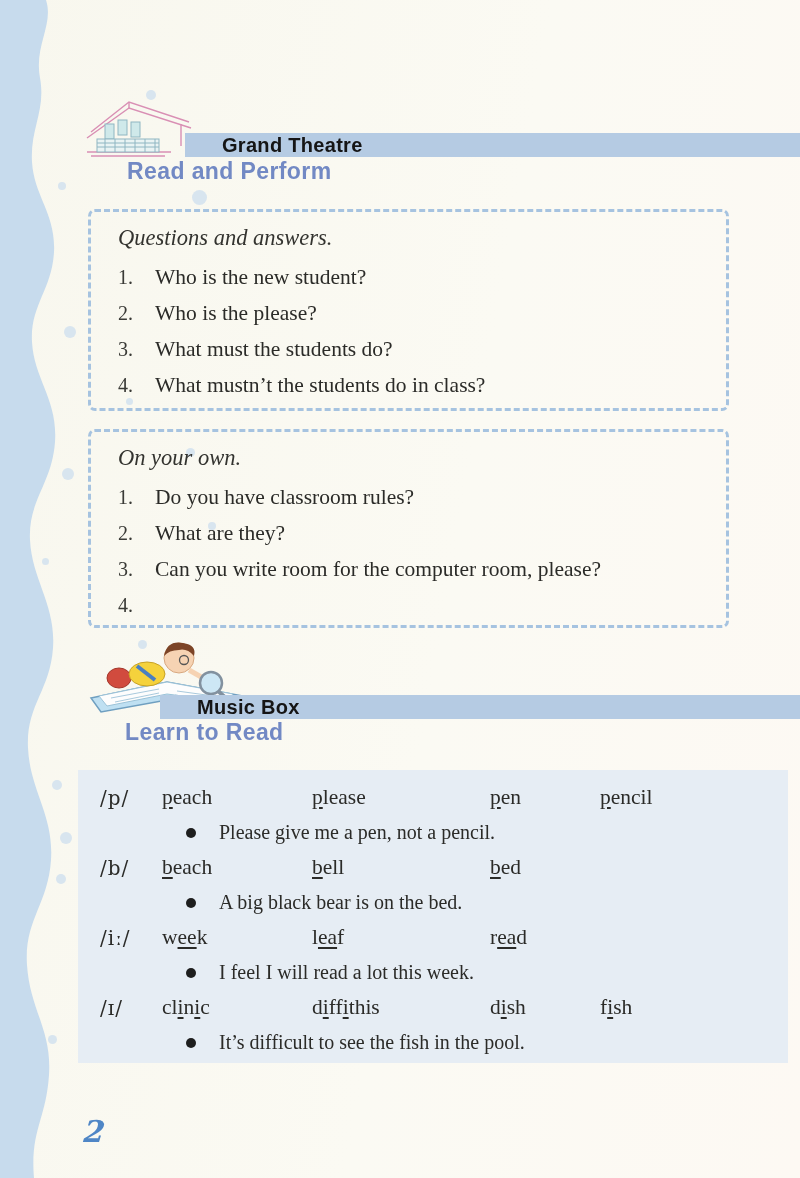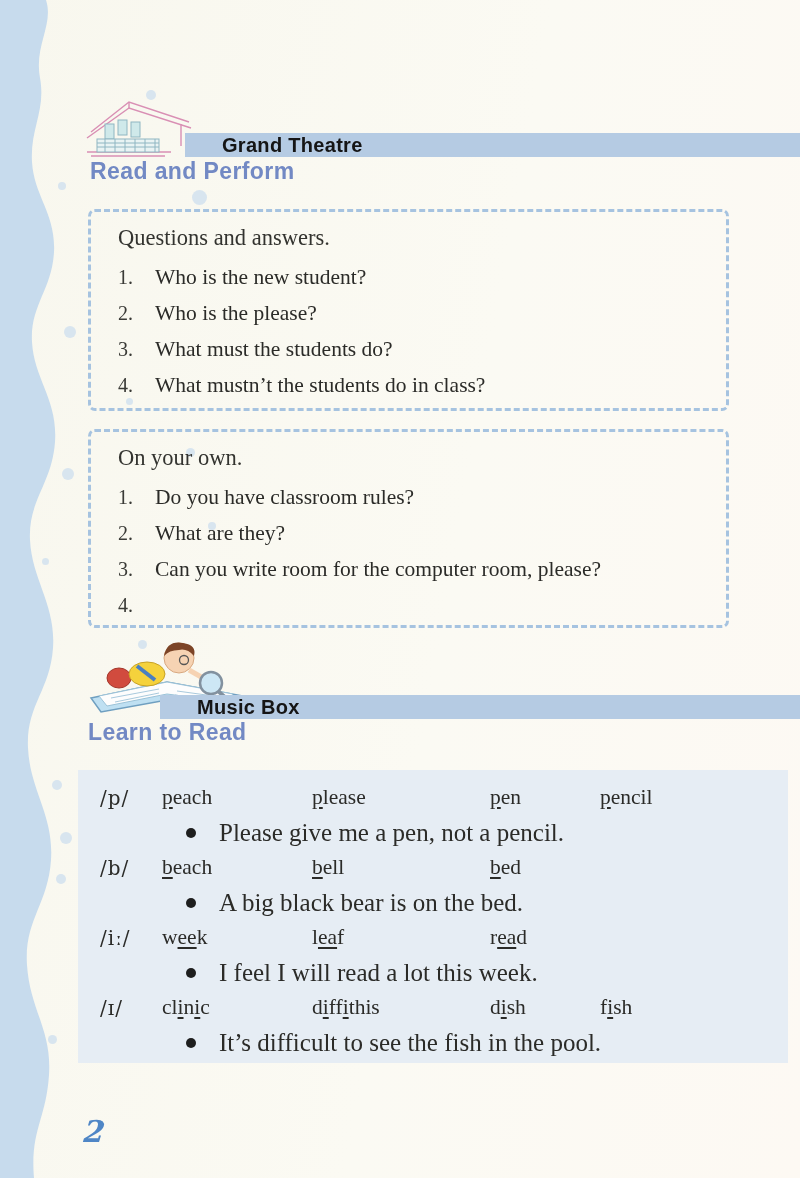--- a/index.html
+++ b/index.html
@@ -12,44 +12,44 @@
   .wave{position:absolute;left:0;top:0;width:64px;height:1178px;}
   .dot{position:absolute;border-radius:50%;background:#cfe0ef;opacity:.8;}
 
   
   .banner{position:absolute;right:0;height:24px;background:#b5cbe3;
           display:flex;align-items:center;padding-left:25px;}
   .banner-label{font-family:"Liberation Sans",sans-serif;font-weight:bold;
           font-size:20px;color:#151515;padding-left:12px;letter-spacing:.3px;
           white-space:nowrap;line-height:24px;}
   .subtitle{position:absolute;font-family:"Liberation Sans",sans-serif;
-          font-weight:bold;font-size:23px;color:#7289c4;letter-spacing:.4px;}
+          font-weight:bold;font-size:23px;color:#7289c4;letter-spacing:.4px;margin-left:37px;}
 
   .icon-box{position:absolute;}
 
   
   .qbox{position:absolute;left:88px;width:641px;box-sizing:border-box;
         border:3px dashed #a6c3e0;border-radius:7px;padding:13px 10px 0 27px;}
-  .qtitle{font-size:22.5px;height:34px;color:#33332f;}
+  .qtitle{font-style:italic;font-size:22.5px;height:34px;color:#33332f;}
   .qitem{display:flex;align-items:center;height:36px;font-size:21.5px;}
   .qnum{width:28px;font-size:20px;color:#3a3a36;}
   .qtext{margin-left:9px;}
 
   
   .phonics{position:absolute;left:78px;top:770px;width:710px;height:293px;
            background:#e6edf4;box-sizing:border-box;padding-top:10px;}
   .prow{display:grid;grid-template-columns:62px 150px 178px 110px 1fr;
         padding-left:22px;height:35px;align-items:center;}
   .phoneme{font-family:"DejaVu Serif",serif;font-size:20px;letter-spacing:1px;}
   .pword{font-size:21.5px;}
   .useg{text-decoration:underline;text-decoration-thickness:1.5px;text-underline-offset:3px;}
   .srow{display:flex;align-items:center;height:35px;padding-left:108px;}
   .bullet{width:10px;height:10px;border-radius:50%;background:#1e1e1e;
           margin-right:23px;flex:none;}
-  .sent{font-size:25px;}
+  .sent{font-size:20px;}
 
   .pagenum{position:absolute;left:84px;top:1114px;font-family:"DejaVu Serif",serif;
            font-style:italic;font-weight:bold;font-size:30px;color:#4f86c6;
            transform:skewX(-6deg);}
 </style>
 </head>
 <body>
 
 <div class="page">
 

